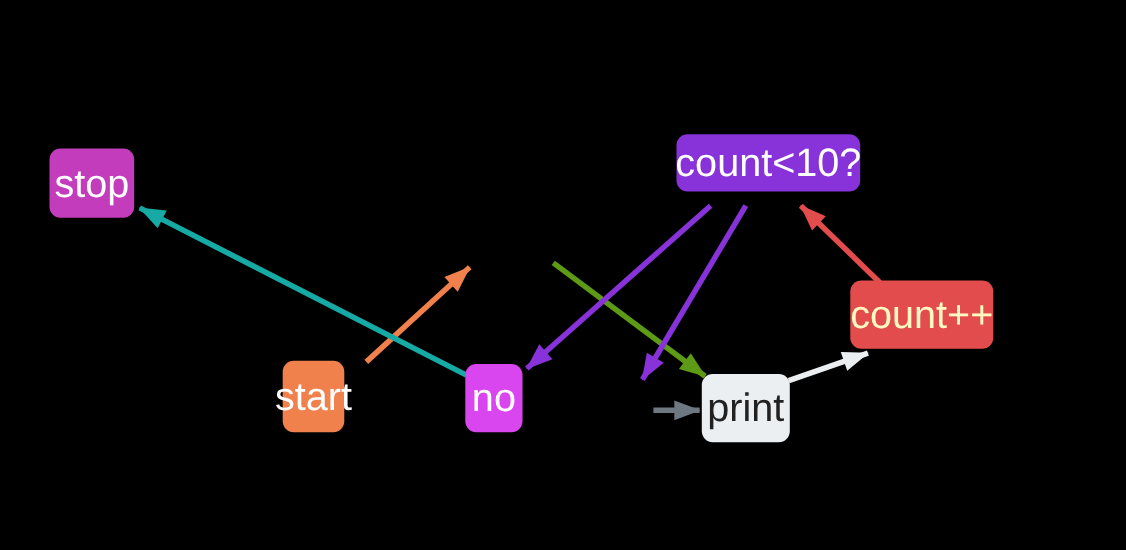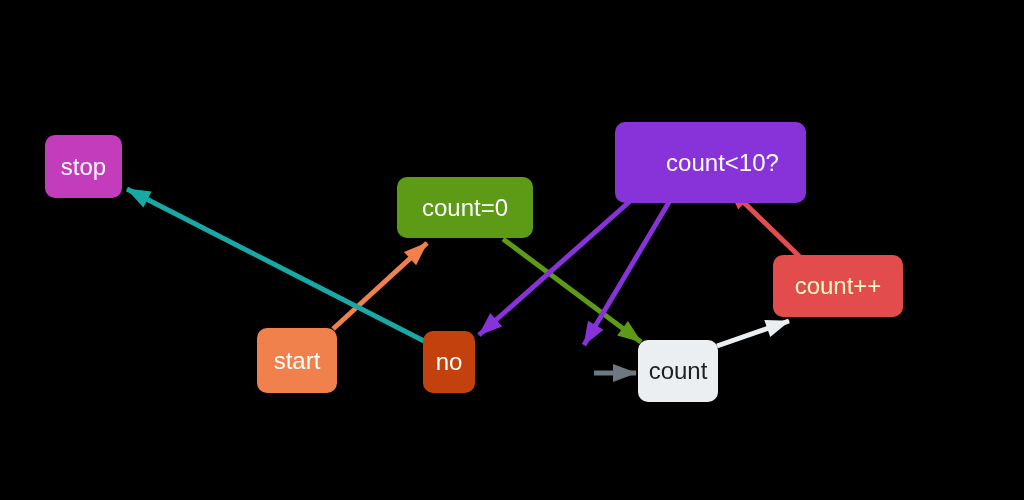--- a/index.html
+++ b/index.html
@@ -21,21 +21,21 @@
     top: 0;
     width: 1024px;
     height: 500px;
   }
   .node {
     position: absolute;
     border-radius: 10px;
     display: flex;
     align-items: center;
     justify-content: center;
-    font-size: 24px;
+    font-size: 36px;
     line-height: 1;
     white-space: nowrap;
     z-index: 2;
   }
 </style>
 </head>
 <body>
 
 <div id="canvas">
   <svg id="edges-layer" width="1024" height="500" viewBox="0 0 1024 500" xmlns="http://www.w3.org/2000/svg">
@@ -71,31 +71,28 @@
       <line x1="678" y1="187" x2="584" y2="345" stroke="#8832D9" stroke-width="5" marker-end="url(#ah3)"></line>
       <line x1="424" y1="341" x2="127" y2="189" stroke="#17A9A3" stroke-width="5" marker-end="url(#ah4)"></line>
       <line x1="594" y1="373" x2="636" y2="373" stroke="#6E7880" stroke-width="5" marker-end="url(#ah5)"></line>
       <line x1="717" y1="346" x2="789" y2="321" stroke="#ECEFF1" stroke-width="5" marker-end="url(#ah6)"></line>
       <line x1="800" y1="257" x2="728" y2="187" stroke="#E24C4C" stroke-width="5" marker-end="url(#ah7)"></line>
     </svg>
 
 <div class="node" style="left: 45px; top: 135px; width: 77px; height: 63px; background: rgb(194, 60, 188); color: rgb(255, 255, 255);">
       <span>stop</span>
     </div>
-    <div class="node" style="left: 397px; top: 177px; width: 136px; height: 61px; background: rgb(93, 154, 22); color: rgb(255, 255, 255);">
-      <span>count=0</span>
-    </div>
-    <div class="node" style="left: 615px; top: 122px; width: 167px; height: 81px; background: rgb(136, 50, 217); color: rgb(255, 255, 255); padding-left: 24px;">
+    <div class="node" style="left: 615px; top: 122px; width: 167px; height: 52px; background: rgb(136, 50, 217); color: rgb(255, 255, 255);">
       <span>count&lt;10?</span>
     </div>
-    <div class="node" style="left: 257px; top: 328px; width: 80px; height: 65px; background: rgb(240, 129, 76); color: rgb(255, 255, 255);">
+    <div class="node" style="left: 257px; top: 328px; width: 56px; height: 65px; background: rgb(240, 129, 76); color: rgb(255, 255, 255);">
       <span>start</span>
     </div>
-    <div class="node" style="left: 423px; top: 331px; width: 52px; height: 62px; background: #c2410c; color: rgb(255, 255, 255); text-align: center;">
+    <div class="node" style="left: 423px; top: 331px; width: 52px; height: 62px; background: #d946ef; color: rgb(255, 255, 255); text-align: center;">
       <span>no</span>
     </div>
     <div class="node" style="left: 638px; top: 340px; width: 80px; height: 62px; background: rgb(236, 239, 241); color: rgb(33, 33, 33);">
-      <span>count</span>
+      <span>print</span>
     </div>
     <div class="node" style="left: 773px; top: 255px; width: 130px; height: 62px; background: rgb(226, 76, 76); color: #fef9c3;">
       <span>count++</span>
     </div>
   </div>
 
 </body></html>

